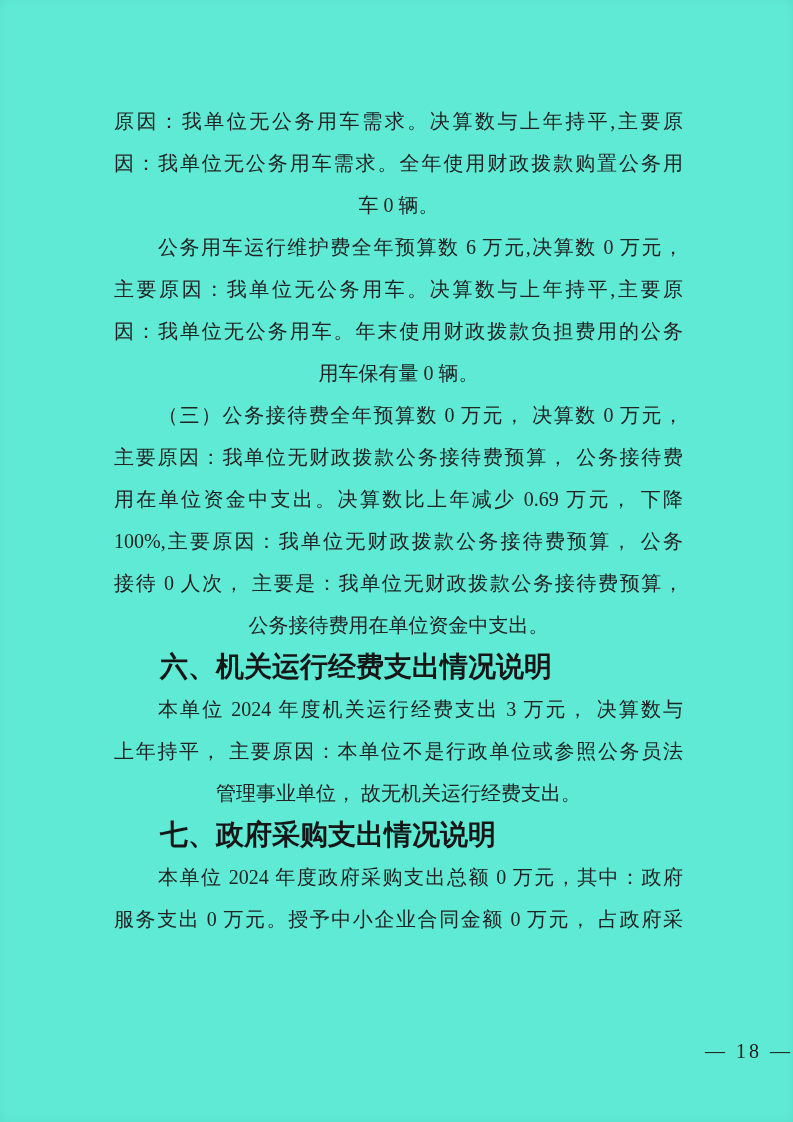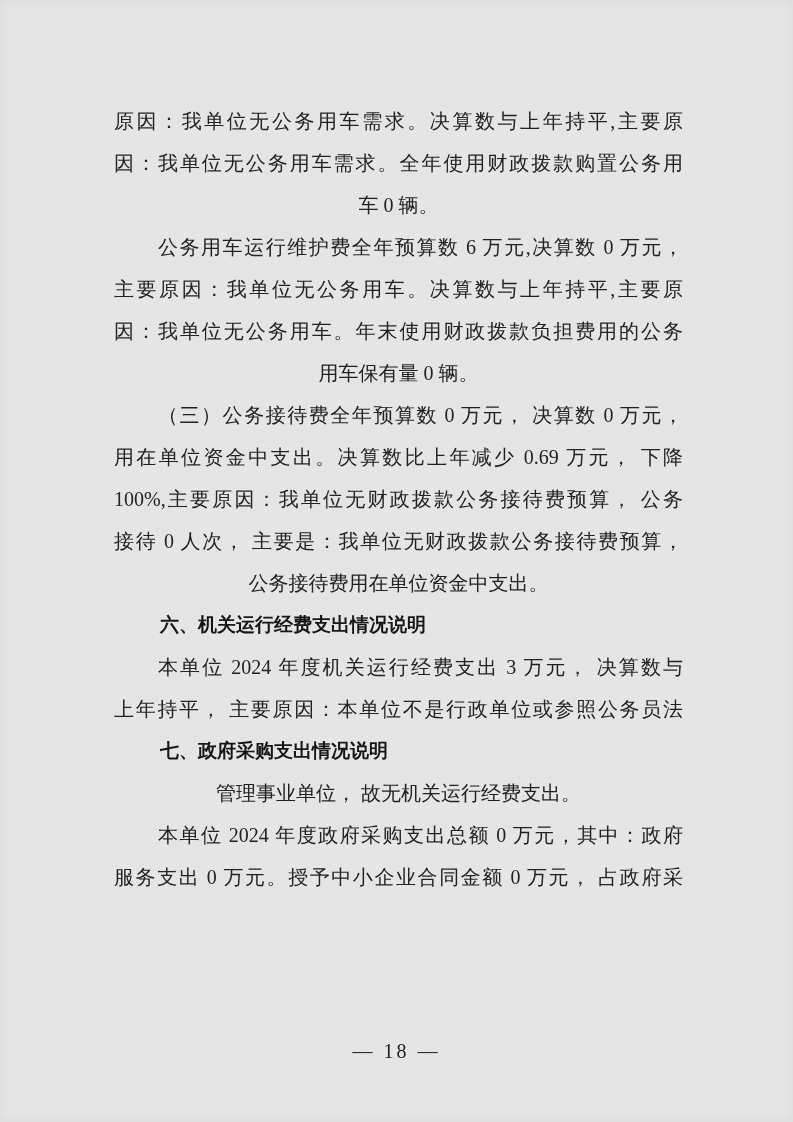--- a/index.html
+++ b/index.html
@@ -4,21 +4,21 @@
 <style>
   html, body {
     margin: 0;
     padding: 0;
     background: #ffffff;
   }
   .page {
     position: relative;
     width: 793px;
     height: 1122px;
-    background: #e5e5e5;
+    background: #5eead4;
     overflow: hidden;
     box-shadow: inset 0 0 8px rgba(60,70,90,0.07);
     color: #222222;
     font-family: "Liberation Serif", "DejaVu Serif", serif;
   }
   .text-block {
     position: absolute;
     left: 114px;
     top: 100px;
     width: 569px;
@@ -42,57 +42,58 @@
     text-align-last: justify;
   }
   
   .ln.last {
     text-align: center;
   }
   
   .ln.heading {
     font-family: "Liberation Sans", "DejaVu Sans", sans-serif;
     font-weight: bold;
-    font-size: 19px;
+    font-size: 28px;
     color: #161616;
     text-indent: 46px;
     text-align: left;
   }
   .footer {
     position: absolute;
     left: 0;
     top: 1040px;
     width: 100%;
-    text-align: center;
+    text-align: right;
     font-size: 20px;
     letter-spacing: 3px;
     color: #1d1d1d;
     font-family: "Liberation Serif", "DejaVu Serif", serif;
   }
 </style>
 </head>
 <body>
 
 <div class="page">
   <div class="text-block">
     <div class="ln cont">原因：我单位无公务用车需求。决算数与上年持平,主要原</div>
     <div class="ln cont">因：我单位无公务用车需求。全年使用财政拨款购置公务用</div>
     <div class="ln last">车 0 辆。</div>
     <div class="ln first">公务用车运行维护费全年预算数 6 万元,决算数 0 万元，</div>
     <div class="ln cont">主要原因：我单位无公务用车。决算数与上年持平,主要原</div>
     <div class="ln cont">因：我单位无公务用车。年末使用财政拨款负担费用的公务</div>
     <div class="ln last">用车保有量 0 辆。</div>
     <div class="ln first">（三）公务接待费全年预算数 0 万元， 决算数 0 万元，</div>
+    <div class="ln cont">主要原因：我单位无财政拨款公务接待费预算， 公务接待费</div>
     <div class="ln cont">用在单位资金中支出。决算数比上年减少 0.69 万元， 下降</div>
     <div class="ln cont">100%,主要原因：我单位无财政拨款公务接待费预算， 公务</div>
     <div class="ln cont">接待 0 人次， 主要是：我单位无财政拨款公务接待费预算，</div>
     <div class="ln last">公务接待费用在单位资金中支出。</div>
     <div class="ln heading">六、机关运行经费支出情况说明</div>
     <div class="ln first">本单位 2024 年度机关运行经费支出 3 万元， 决算数与</div>
     <div class="ln cont">上年持平， 主要原因：本单位不是行政单位或参照公务员法</div>
+    <div class="ln last">管理事业单位， 故无机关运行经费支出。</div>
     <div class="ln heading">七、政府采购支出情况说明</div>
-    <div class="ln last">管理事业单位， 故无机关运行经费支出。</div>
     <div class="ln first">本单位 2024 年度政府采购支出总额 0 万元，其中：政府</div>
     <div class="ln cont">服务支出 0 万元。授予中小企业合同金额 0 万元， 占政府采</div>
   </div>
 
   <div class="footer">— 18 —</div>
 </div>
 
 </body></html>

